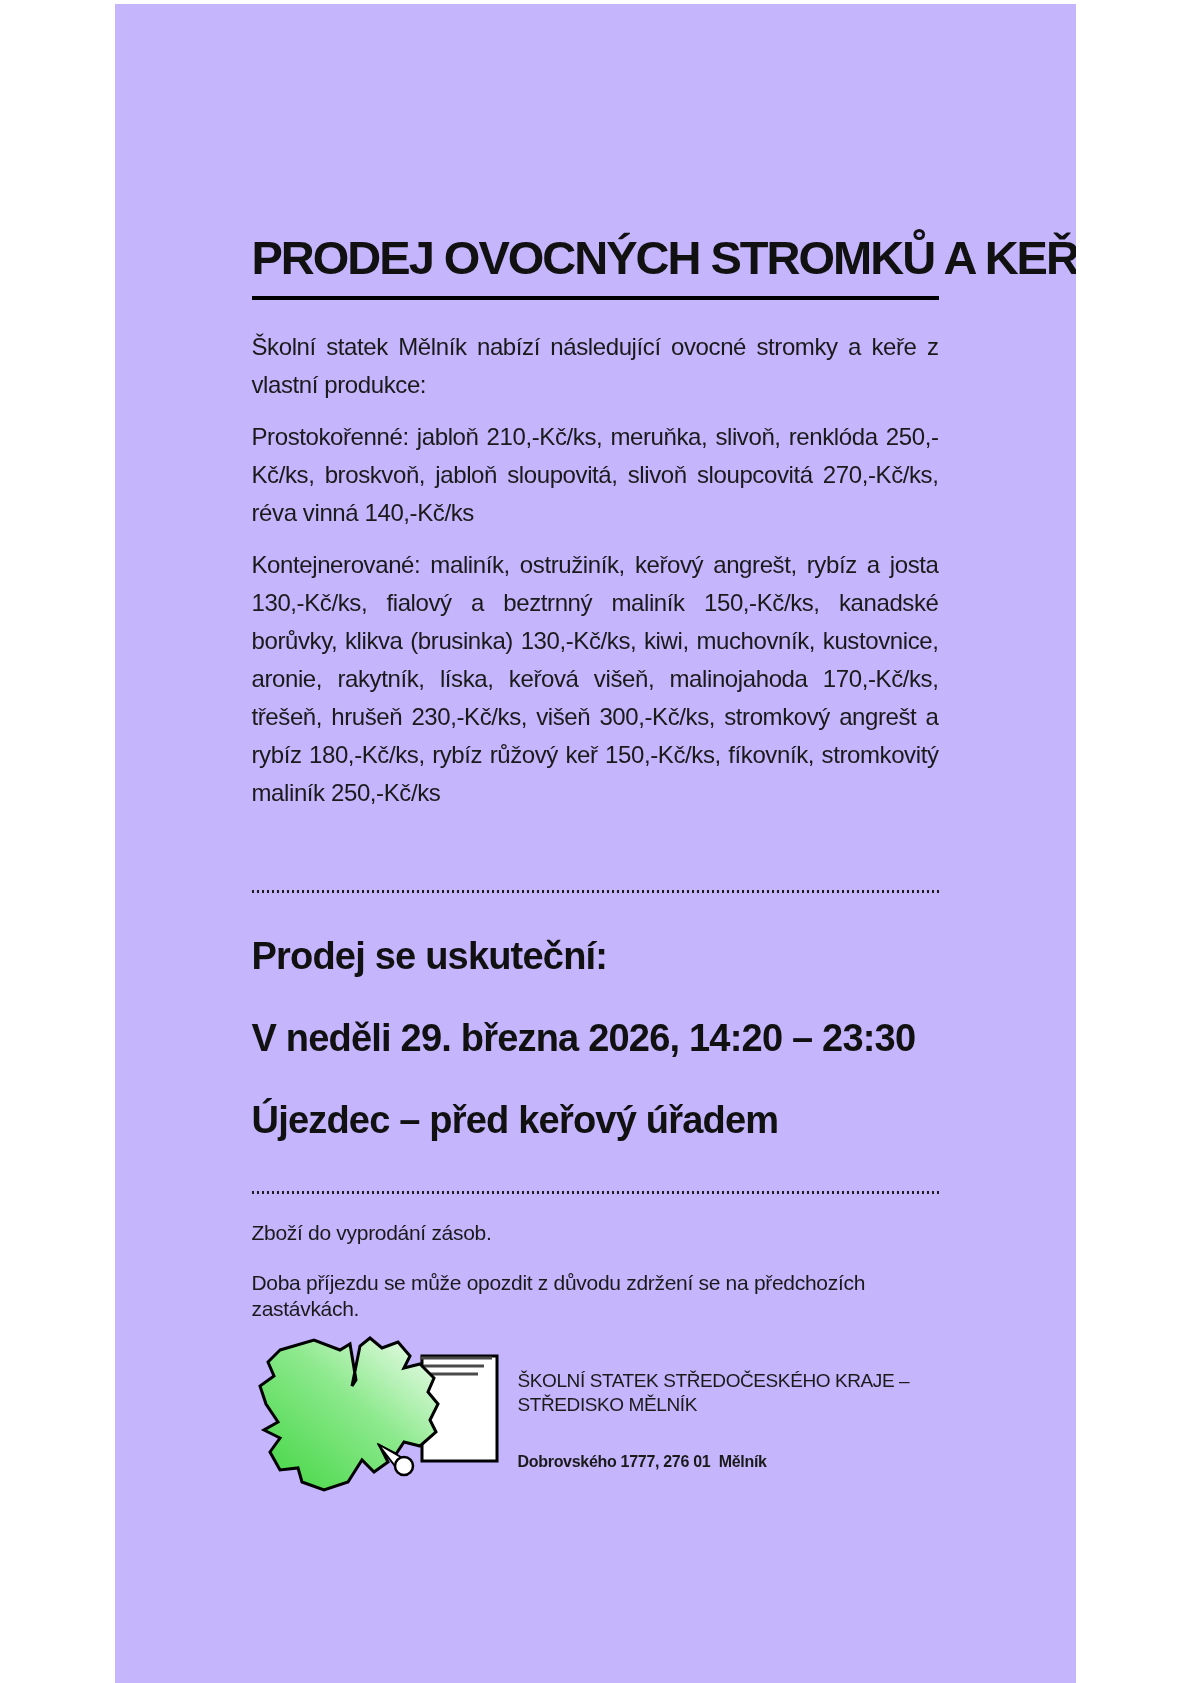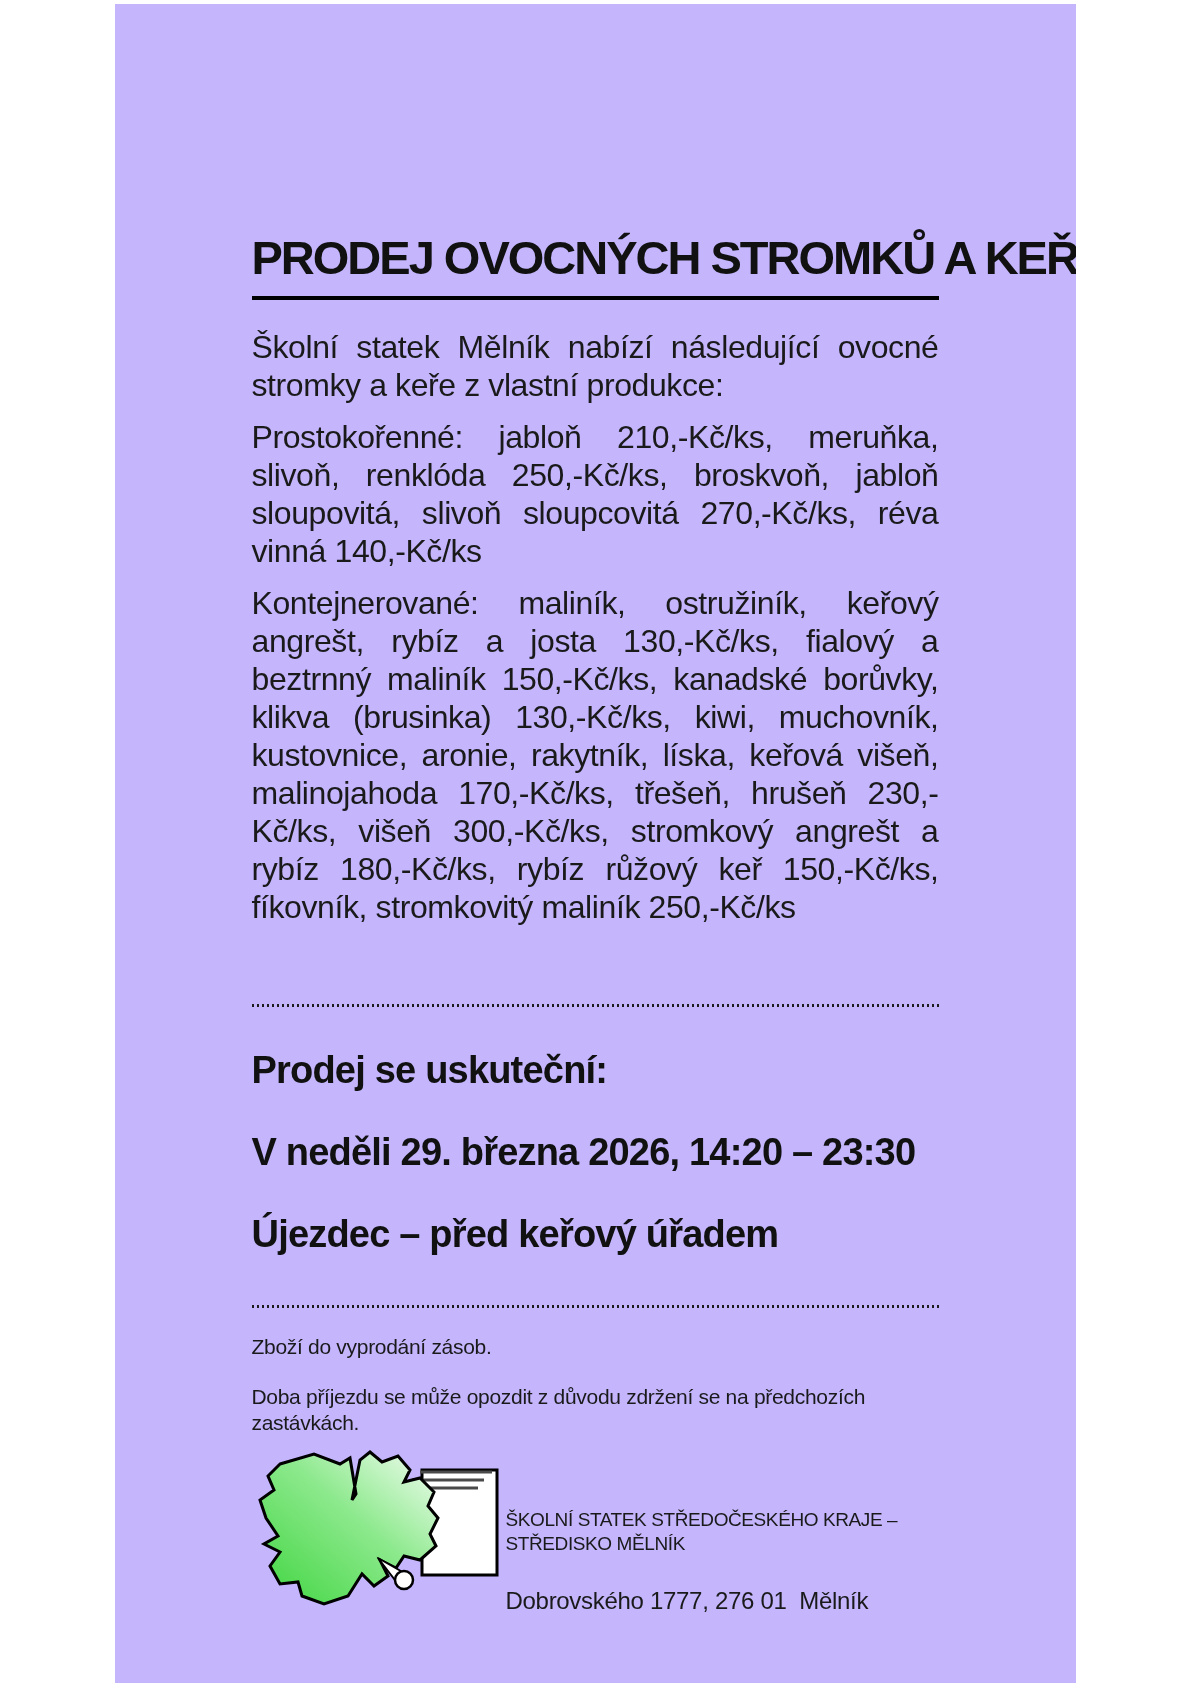--- a/index.html
+++ b/index.html
@@ -20,21 +20,21 @@
     font-weight:bold;
     letter-spacing:-2px;
     white-space:nowrap;
     line-height:1.1;
     color:#111;
     border-bottom:4px solid #000;
     padding-bottom:12px;
   }
   .body-par{
     margin:14px 0 0 0;
-    font-size:32px;
+    font-size:24px;
     line-height:38px;
     letter-spacing:-0.4px;
     text-align:justify;
     text-justify:inter-word;
   }
   .body-par.first{margin-top:28px;}
   .dotted-rule{
     height:3px;
     background:repeating-linear-gradient(90deg,#1c1c1c 0 2px,transparent 2px 5px);
   }
@@ -57,38 +57,40 @@
   .small-1{margin-top:40px;}
   .small-2{margin-top:24px;}
   .small-3{margin-top:26px;}
   .email-link{
     color:#0563c1;
     text-decoration:underline;
     cursor:pointer;
   }
   .footer-row{
     display:flex;
-    align-items:flex-end;
+    align-items:center;
     margin-top:12px;
+    gap:12px;
   }
   .logo-box{width:250px;height:165px;flex:0 0 auto;}
   .footer-text{margin-left:4px;padding-top:10px;}
   .org-line{
     margin:0;
     font-size:19px;
     line-height:24px;
     letter-spacing:-0.4px;
     white-space:pre-wrap;
   }
   .addr-line{
     margin:33px 0 0 0;
-    font-size:24px;
+    font-size:16px;
     line-height:24px;
     letter-spacing:-0.3px;
     white-space:pre-wrap;
+    font-weight:bold;
   }
 </style>
 </head>
 <body>
 
 <div class="page">
 
   <h1 class="doc-title">PRODEJ OVOCNÝCH STROMKŮ A KEŘŮ</h1>
 
   <p class="body-par first">Školní statek Mělník nabízí následující ovocné stromky a keře z vlastní produkce:</p>

